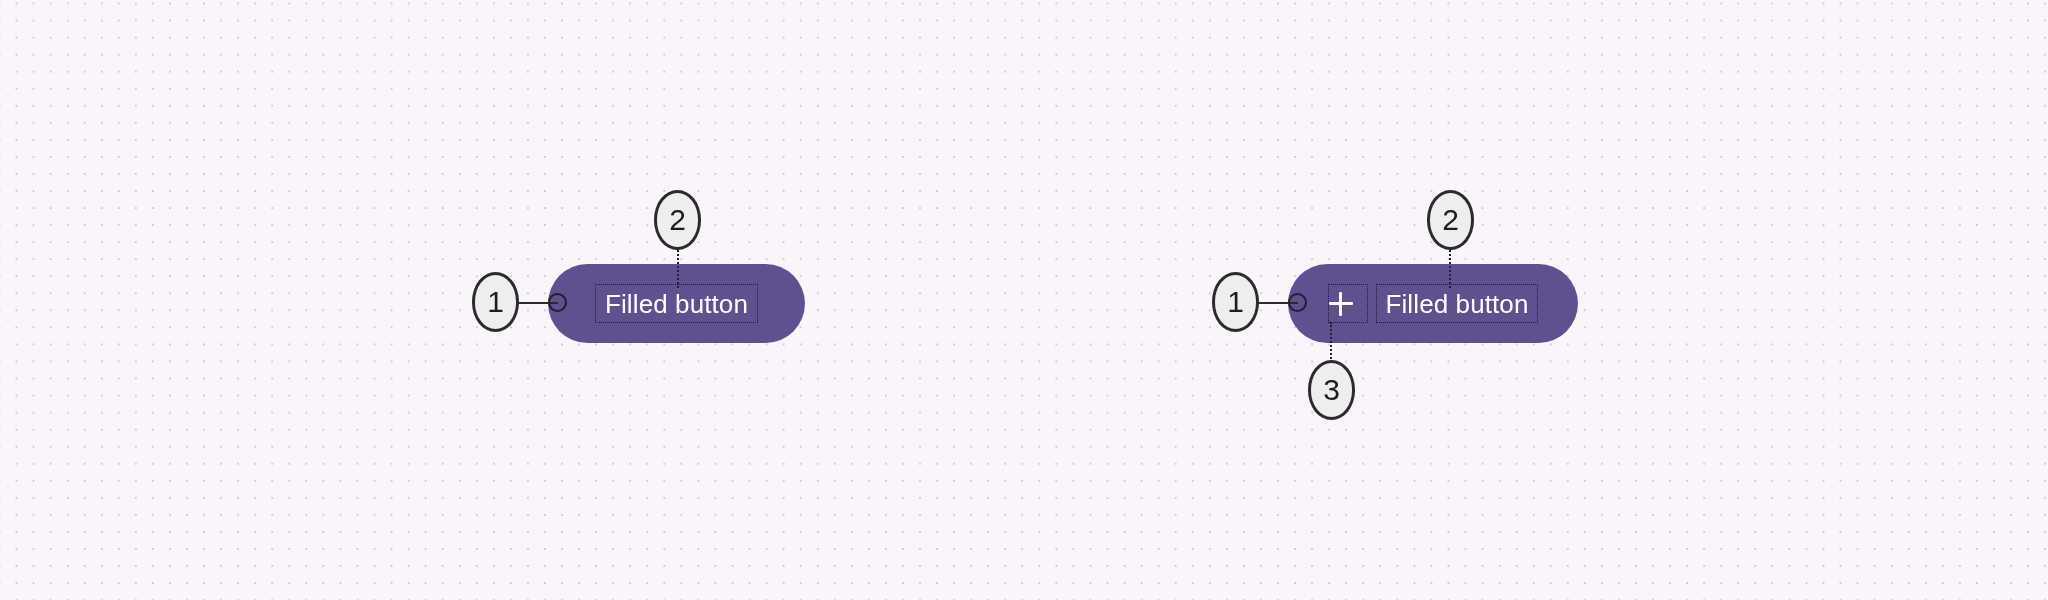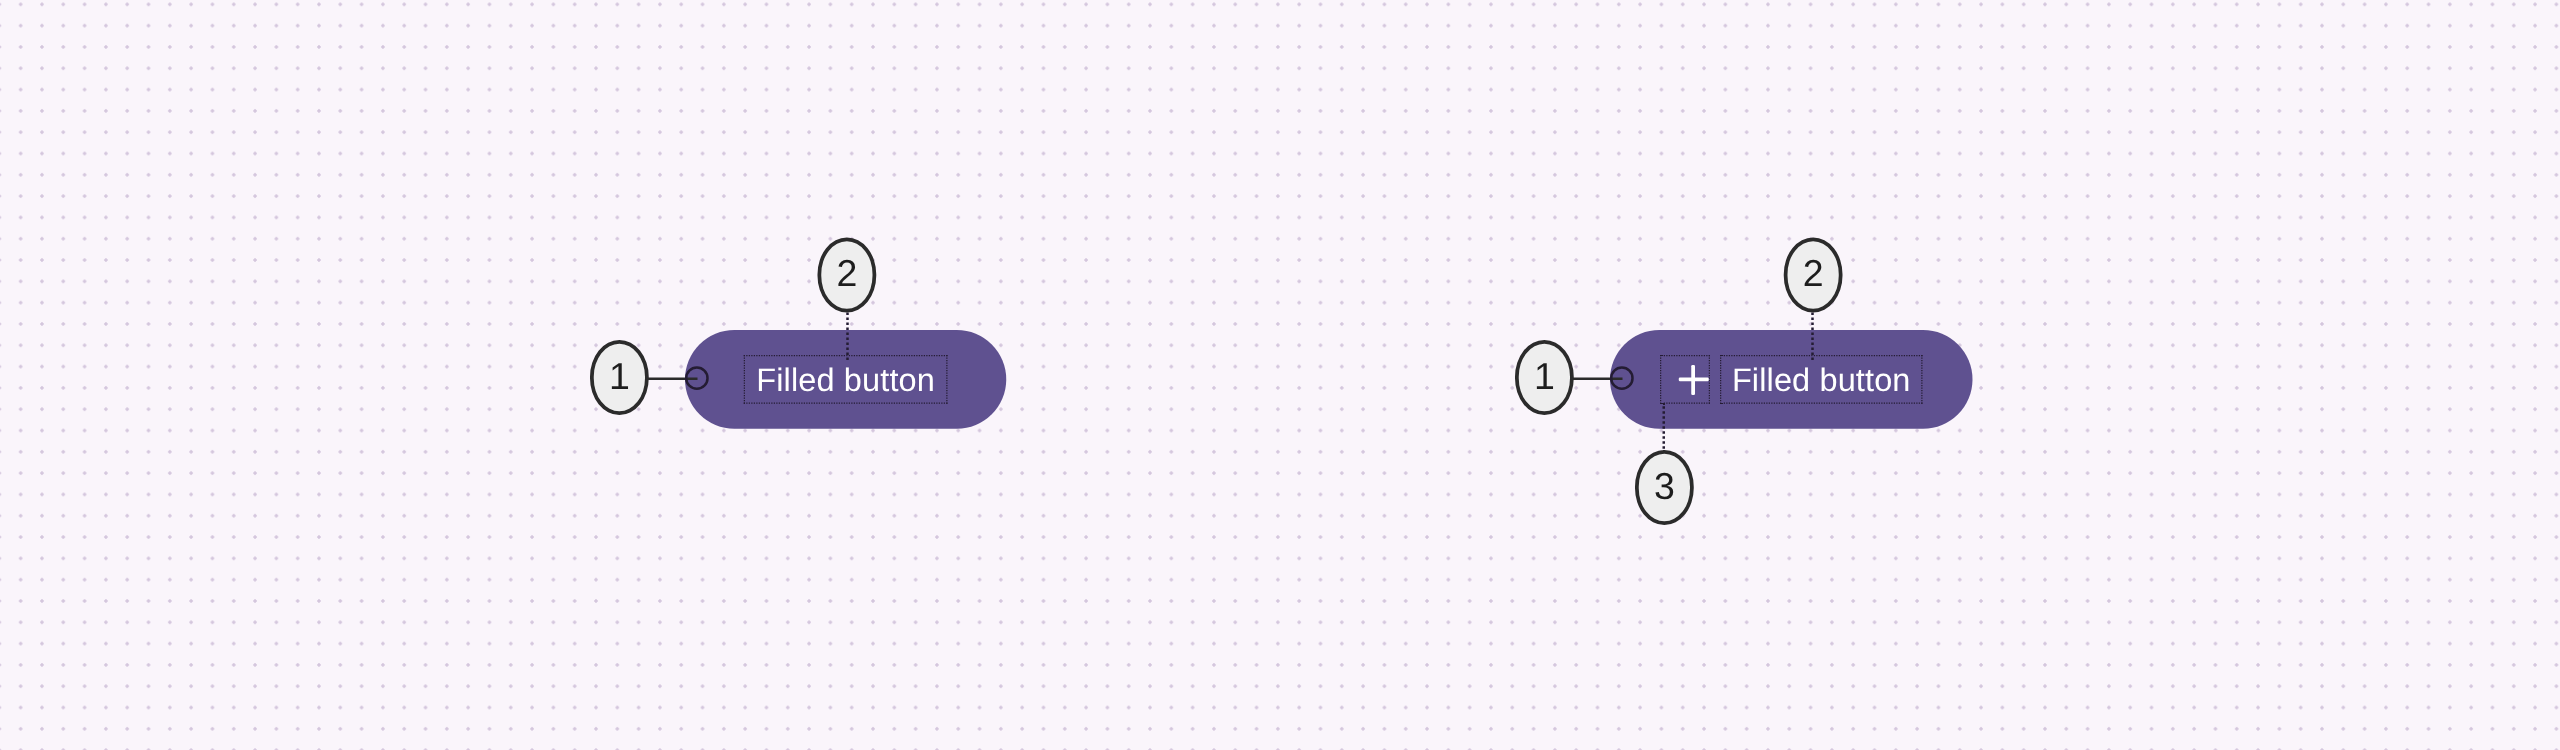--- a/index.html
+++ b/index.html
@@ -66,21 +66,21 @@
     justify-content: center;
     gap: 8px;
   }
 
   
   .slot {
     box-sizing: border-box;
     border: 1.6px dotted #241c33;
     display: flex;
     align-items: center;
-    justify-content: flex-end;
+    justify-content: flex-start;
     height: 39px;
   }
   .slot-label {
     padding: 0 9px;
     color: #ffffff;
     font-size: 26px;
     line-height: 1;
     letter-spacing: 0.1px;
     white-space: nowrap;
   }

